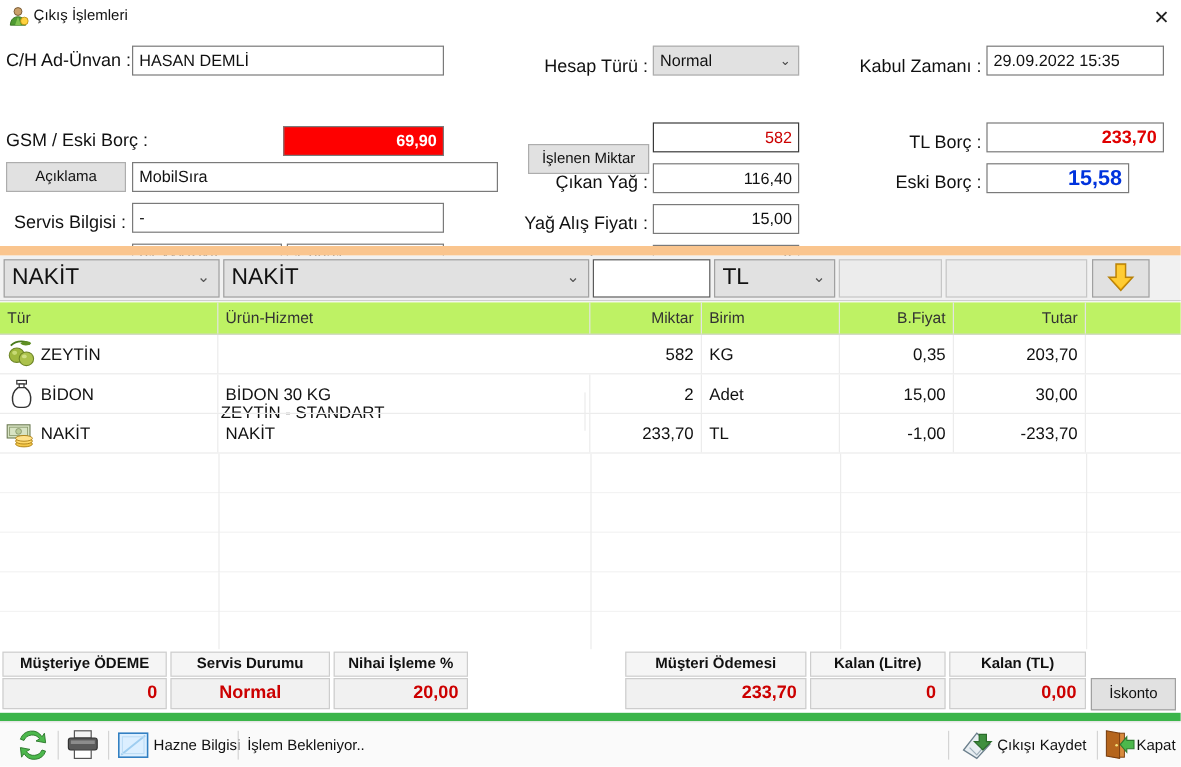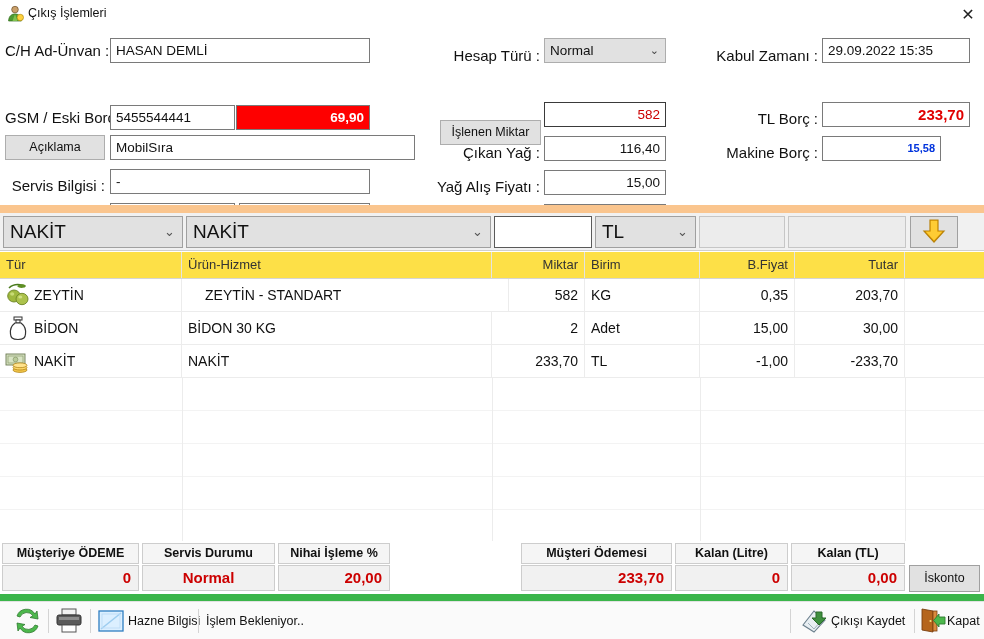--- a/index.html
+++ b/index.html
@@ -93,21 +93,21 @@
   #down-arrow-btn {
     position:absolute; left:910px; top:3px; width:48px; height:32px;
     background:#e1e1e1; border:1px solid #a0a0a0;
   }
 
   
   #grid { position:absolute; left:0; top:252px; width:984px; height:288px;
           background:#ffffff; }
   #grid-head {
     position:absolute; left:0; top:0; width:984px; height:27px;
-    border-bottom:1px solid #d5d5d5; background:#fde047;
+    border-bottom:1px solid #d5d5d5; background:#bef264;
   }
   .hcell {
     position:absolute; top:0; height:26px; line-height:26px;
     font-size:13px; color:#333; padding:0 6px; white-space:nowrap;
     border-right:1px solid #e3e3e3;
   }
   .hcell.r { text-align:right; }
   .grow {
     position:absolute; left:0; width:984px; height:33px;
     border-bottom:1px solid #ececec;
@@ -175,21 +175,20 @@
   <span id="title-text">Çıkış İşlemleri</span>
   <div id="close-btn">✕</div>
 </div>
 
 <div id="form-area">
 
   <div class="lbl" style="left:5px;  top:11px; width:100px;">C/H Ad-Ünvan :</div>
   <div class="fld" style="left:110px; top:8px;  width:260px;">HASAN DEMLİ</div>
 
   <div class="lbl" style="left:5px;  top:78px; width:100px;">GSM / Eski Borç :</div>
-  <div class="fld" style="left:110px; top:75px; width:125px;">5455544441</div>
   <div class="fld num redbg" style="left:236px; top:75px; width:134px;">69,90</div>
 
   <div class="btnlbl" style="left:5px; top:105px; width:100px; height:25px;">Açıklama</div>
   <div class="fld" style="left:110px; top:105px; width:305px;">MobilSıra</div>
 
   <div class="lbl" style="left:5px;  top:146px; width:100px;">Servis Bilgisi :</div>
   <div class="fld" style="left:110px; top:139px; width:260px;">-</div>
 
   <div class="lbl" style="left:5px;  top:180px; width:100px;">Makine / Sıra :</div>
   <div class="fld" style="left:110px; top:173px; width:125px;">01-MAKINE</div>
@@ -212,22 +211,22 @@
 
   <div class="lbl" style="left:420px; top:181px; width:120px;">İsk. % :</div>
   <div class="fld num" style="left:544px; top:174px; width:122px;">0</div>
 
   <div class="lbl" style="left:700px; top:16px; width:118px;">Kabul Zamanı :</div>
   <div class="fld" style="left:822px; top:8px; width:148px;">29.09.2022 15:35</div>
 
   <div class="lbl" style="left:700px; top:79px; width:118px;">TL Borç :</div>
   <div class="fld num redbold" style="left:822px; top:72px; width:148px; font-size:15px;">233,70</div>
 
-  <div class="lbl" style="left:700px; top:113px; width:118px;">Makine Borç :</div>
-  <div class="fld num bluetx" style="left:822px; top:106px; width:119px; font-size:11px;">15,58</div>
+  <div class="lbl" style="left:700px; top:113px; width:118px;">Eski Borç :</div>
+  <div class="fld num bluetx" style="left:822px; top:106px; width:119px; font-size:18px;">15,58</div>
 </div>
 
 <div id="orange-bar"></div>
 
 <div id="selector-row">
   <div class="selbox" style="left:3px; width:180px;">
     <span>NAKİT</span>
     <span class="caret2">⌄</span>
   </div>
   <div class="selbox" style="left:186px; width:305px;">
@@ -267,21 +266,21 @@
           <path d="M4 5 C9 0 17 1 20 4" stroke="#4a7a1e" stroke-width="1.6" fill="none"></path>
           <path d="M12 3 C15 0.5 20 1 21 3 C19 5.5 14 5.5 12 3 Z" fill="#5f8f24"></path>
           <ellipse cx="9" cy="13" rx="6.3" ry="6" fill="#9fb83e" stroke="#6d8526" stroke-width="0.9"></ellipse>
           <ellipse cx="17" cy="16" rx="6" ry="5.7" fill="#acc24c" stroke="#6d8526" stroke-width="0.9"></ellipse>
           <ellipse cx="7.2" cy="11" rx="2.1" ry="1.8" fill="#cfe07f" opacity="0.85"></ellipse>
           <ellipse cx="15.3" cy="14" rx="2" ry="1.6" fill="#d6e58e" opacity="0.85"></ellipse>
         </svg>
       </span>
       <span class="rowlabel">ZEYTİN</span>
     </div>
-    <div class="gcell" style="left:199px; width:310px;">ZEYTİN - STANDART</div>
+    <div class="gcell" style="left:178px; width:310px;margin-top:48px;">ZEYTİN - STANDART</div>
     <div class="gcell r" style="left:492px; width:93px;">582</div>
     <div class="gcell" style="left:585px; width:115px;">KG</div>
     <div class="gcell r" style="left:700px; width:95px;">0,35</div>
     <div class="gcell r" style="left:795px; width:110px;">203,70</div>
     <div class="gcell" style="left:905px; width:79px; border-right:none;"></div>
   </div>
 
   <div class="grow" style="top:60px;text-decoration:underline;">
     <div class="gcell" style="left:0px; width:182px;">
       <span class="rowicon">

